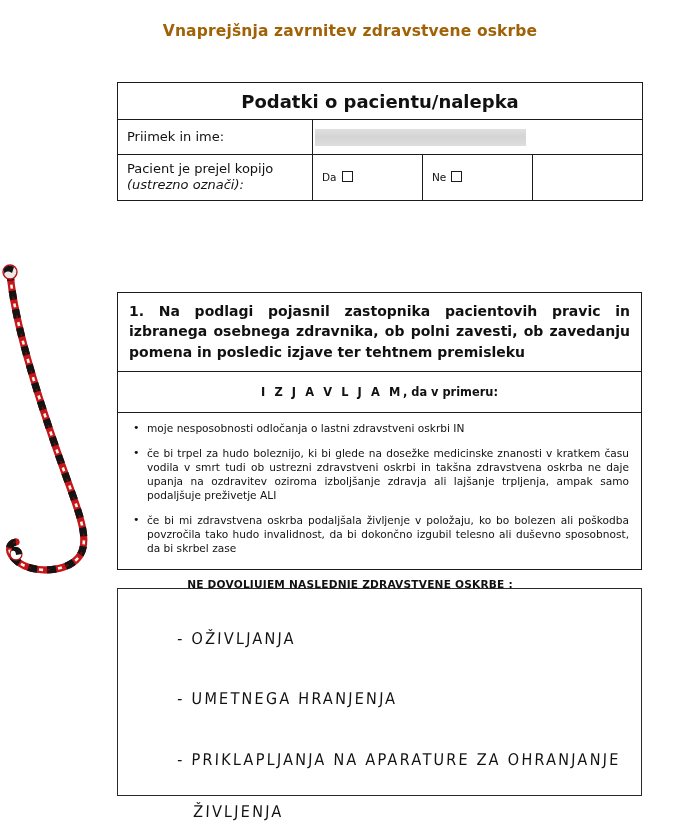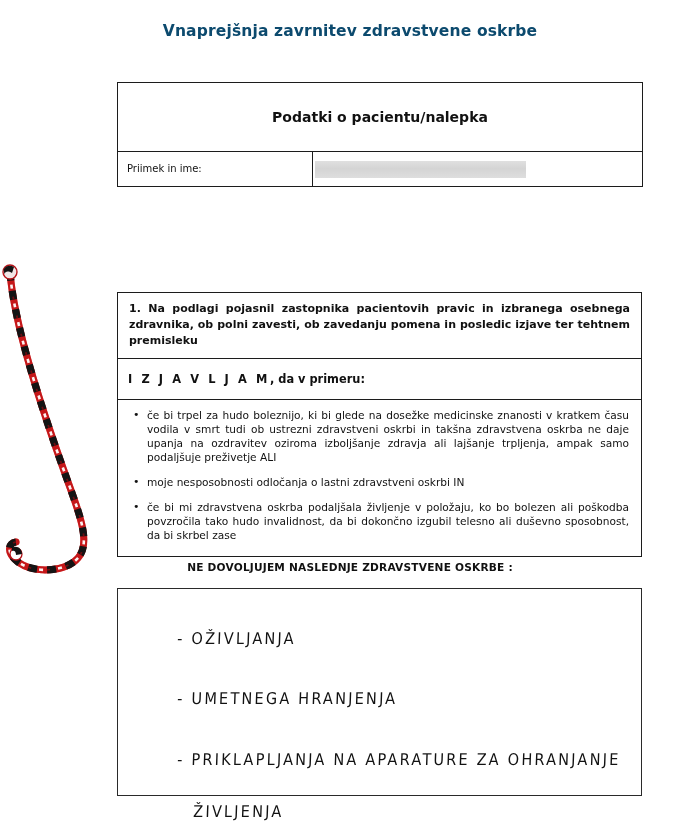--- a/index.html
+++ b/index.html
@@ -19,46 +19,46 @@
   
   .doc-title {
     position: absolute;
     top: 22px;
     left: 0;
     width: 700px;
     text-align: center;
     font-size: 15.5px;
     font-weight: bold;
     letter-spacing: 0.15px;
-    color: #0c4a6e;
+    color: #a16207;
   }
 
   
   .patient-table {
     position: absolute;
     left: 117px;
     top: 82px;
     width: 525px;
     border-collapse: collapse;
     table-layout: fixed;
   }
   .patient-table td {
     border: 1px solid #1c1c1c;
     padding: 0;
     vertical-align: middle;
   }
   .pt-header {
     text-align: center;
     font-weight: bold;
-    font-size: 14px;
+    font-size: 18px;
     height: 36px;
-    padding: 16px 4px !important;
+    padding: 0 4px !important;
   }
   .pt-label {
-    font-size: 10px;
+    font-size: 13px;
     padding: 6px 0 6px 9px !important;
     height: 22px;
     line-height: 1.25;
   }
   .pt-label .sub {
     font-style: italic;
   }
   .pt-value {
     padding: 0 !important;
     height: 22px;
@@ -91,29 +91,30 @@
     top: 292px;
     width: 525px;
   }
   .stmt-box {
     border: 1px solid #1c1c1c;
     box-sizing: border-box;
     width: 100%;
   }
   .stmt-para1 {
     padding: 8px 11px 9px 11px;
-    font-size: 11px;
+    font-size: 14px;
     font-weight: bold;
     line-height: 1.45;
     text-align: justify;
   }
   .stmt-declare {
     border-top: 1px solid #1c1c1c;
     border-bottom: 1px solid #1c1c1c;
     padding: 13px 10px 13px 10px;
+    text-align: center;
     font-size: 11.4px;
     font-weight: bold;
   }
   .stmt-declare .spaced {
     letter-spacing: 2.6px;
   }
   .stmt-bullets {
     padding: 9px 12px 12px 12px;
   }
   .bullet {
@@ -130,21 +131,21 @@
     position: absolute;
     left: 3px;
     top: -1px;
     font-size: 11px;
   }
 
   
   .section-heading {
     position: absolute;
     left: 0;
-    top: 561px;
+    top: 578px;
     width: 700px;
     text-align: center;
     font-size: 10.6px;
     font-weight: bold;
     letter-spacing: 0.2px;
   }
 
   
   .handwrite-box {
     position: absolute;
@@ -209,34 +210,47 @@
     <tr>
       <td class="pt-label">Priimek in ime:</td>
       <td class="pt-value" colspan="3">
         <span class="redaction" style="width:64%"></span>
       </td>
     </tr>
 
 
 
 
+    <tr>
+      <td class="pt-label">
+        <div>Pacient je prejel kopijo</div>
+        <div class="sub">(ustrezno označi):</div>
+      </td>
+      <td class="pt-check">
+        <span>Da</span><span class="checkbox"></span>
+      </td>
+      <td class="pt-check">
+        <span>Ne</span><span class="checkbox"></span>
+      </td>
+      <td class="pt-check"></td>
+    </tr>
   </tbody>
 </table>
 
 <div class="statement-wrap">
   <div class="stmt-box">
     <div class="stmt-para1">1.  Na podlagi pojasnil zastopnika pacientovih pravic in izbranega osebnega zdravnika, ob polni zavesti, ob zavedanju pomena in posledic izjave ter tehtnem premisleku</div>
 
     <div class="stmt-declare">
       <span class="spaced">I Z J A V L J A M</span><span>, da v primeru:</span>
     </div>
 
     <div class="stmt-bullets">
+      <div class="bullet">moje nesposobnosti odločanja o lastni zdravstveni oskrbi IN</div>
       <div class="bullet">če bi trpel za hudo boleznijo, ki bi glede na dosežke medicinske znanosti v kratkem času vodila v smrt tudi ob ustrezni zdravstveni oskrbi in takšna zdravstvena oskrba ne daje upanja na ozdravitev oziroma izboljšanje zdravja ali lajšanje trpljenja, ampak samo podaljšuje preživetje ALI</div>
-      <div class="bullet">moje nesposobnosti odločanja o lastni zdravstveni oskrbi IN</div>
       <div class="bullet">če bi mi zdravstvena oskrba podaljšala življenje v položaju, ko bo bolezen ali poškodba povzročila tako hudo invalidnost, da bi dokončno izgubil telesno ali duševno sposobnost, da bi skrbel zase</div>
     </div>
   </div>
 </div>
 
 <div class="section-heading">NE DOVOLJUJEM NASLEDNJE ZDRAVSTVENE OSKRBE :</div>
 
 <div class="handwrite-box">
   <div class="hw-lines">
     <div class="hw-line">

